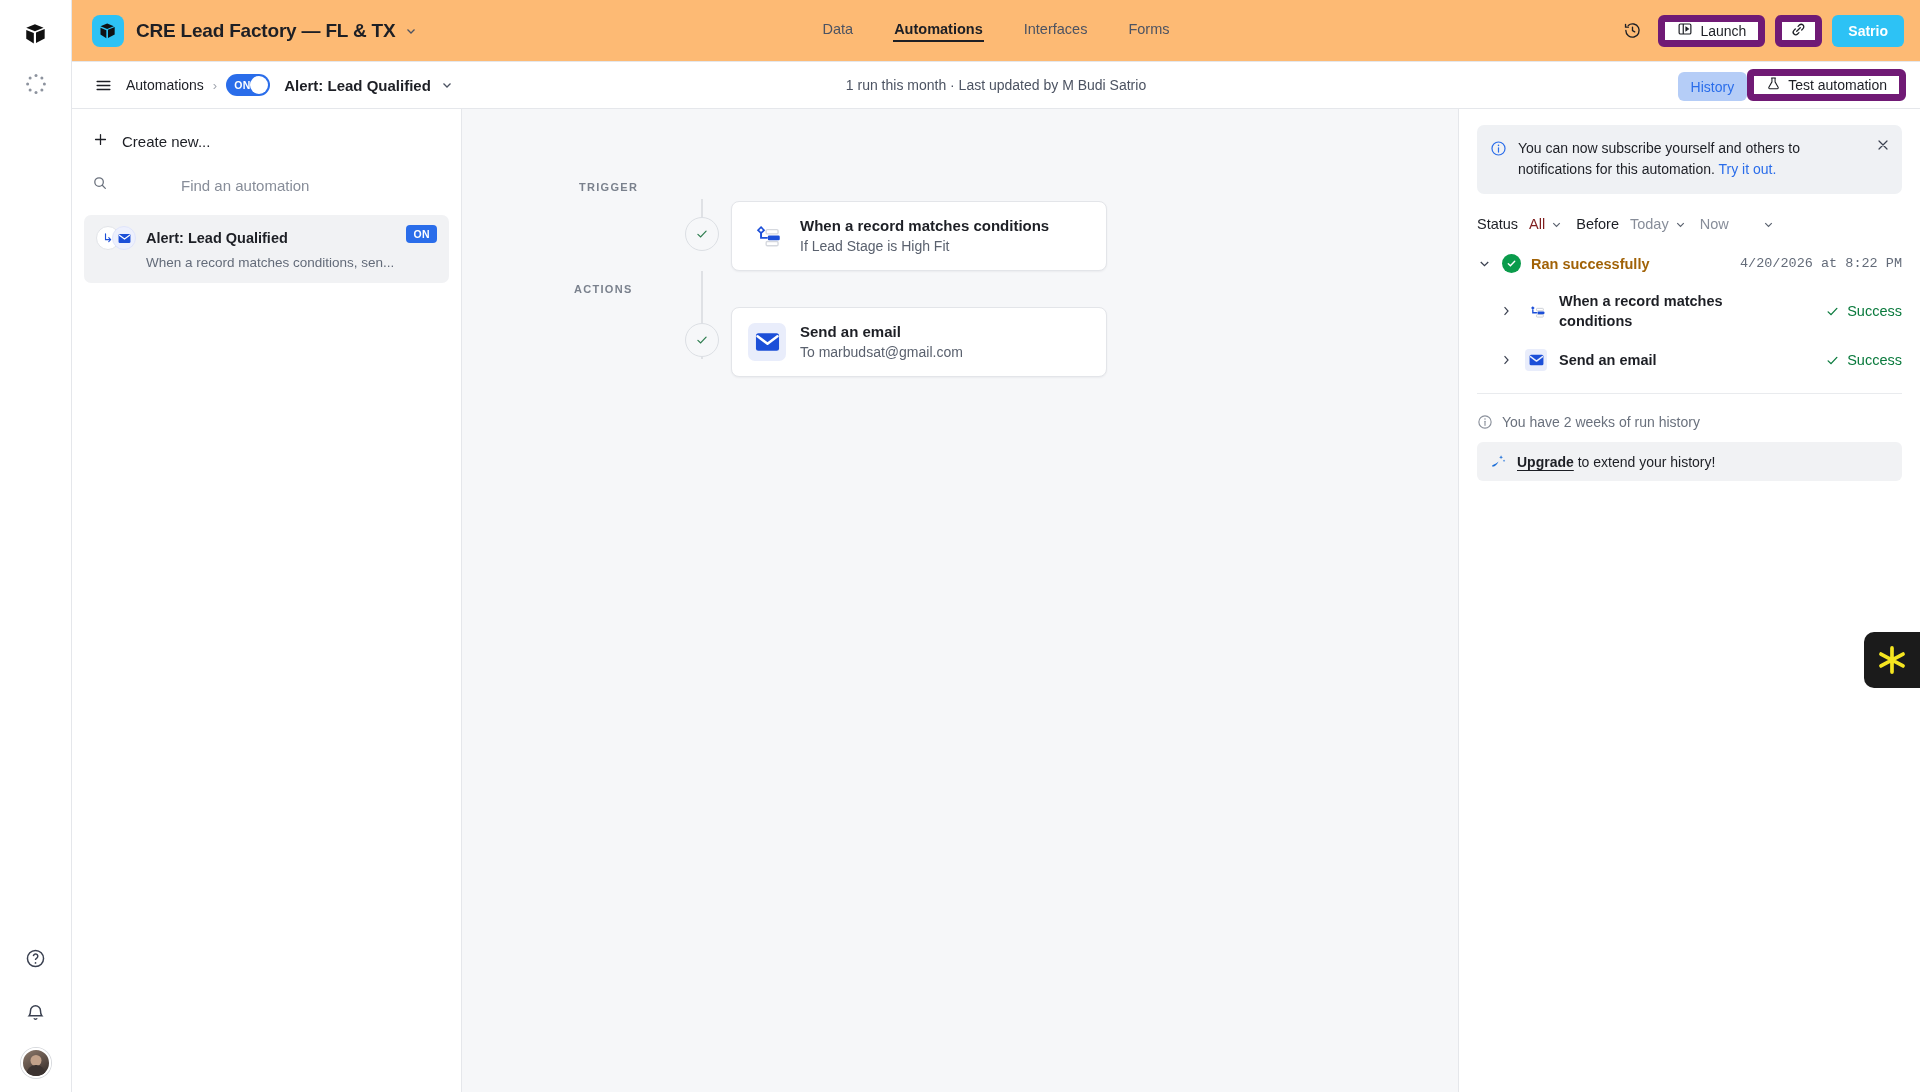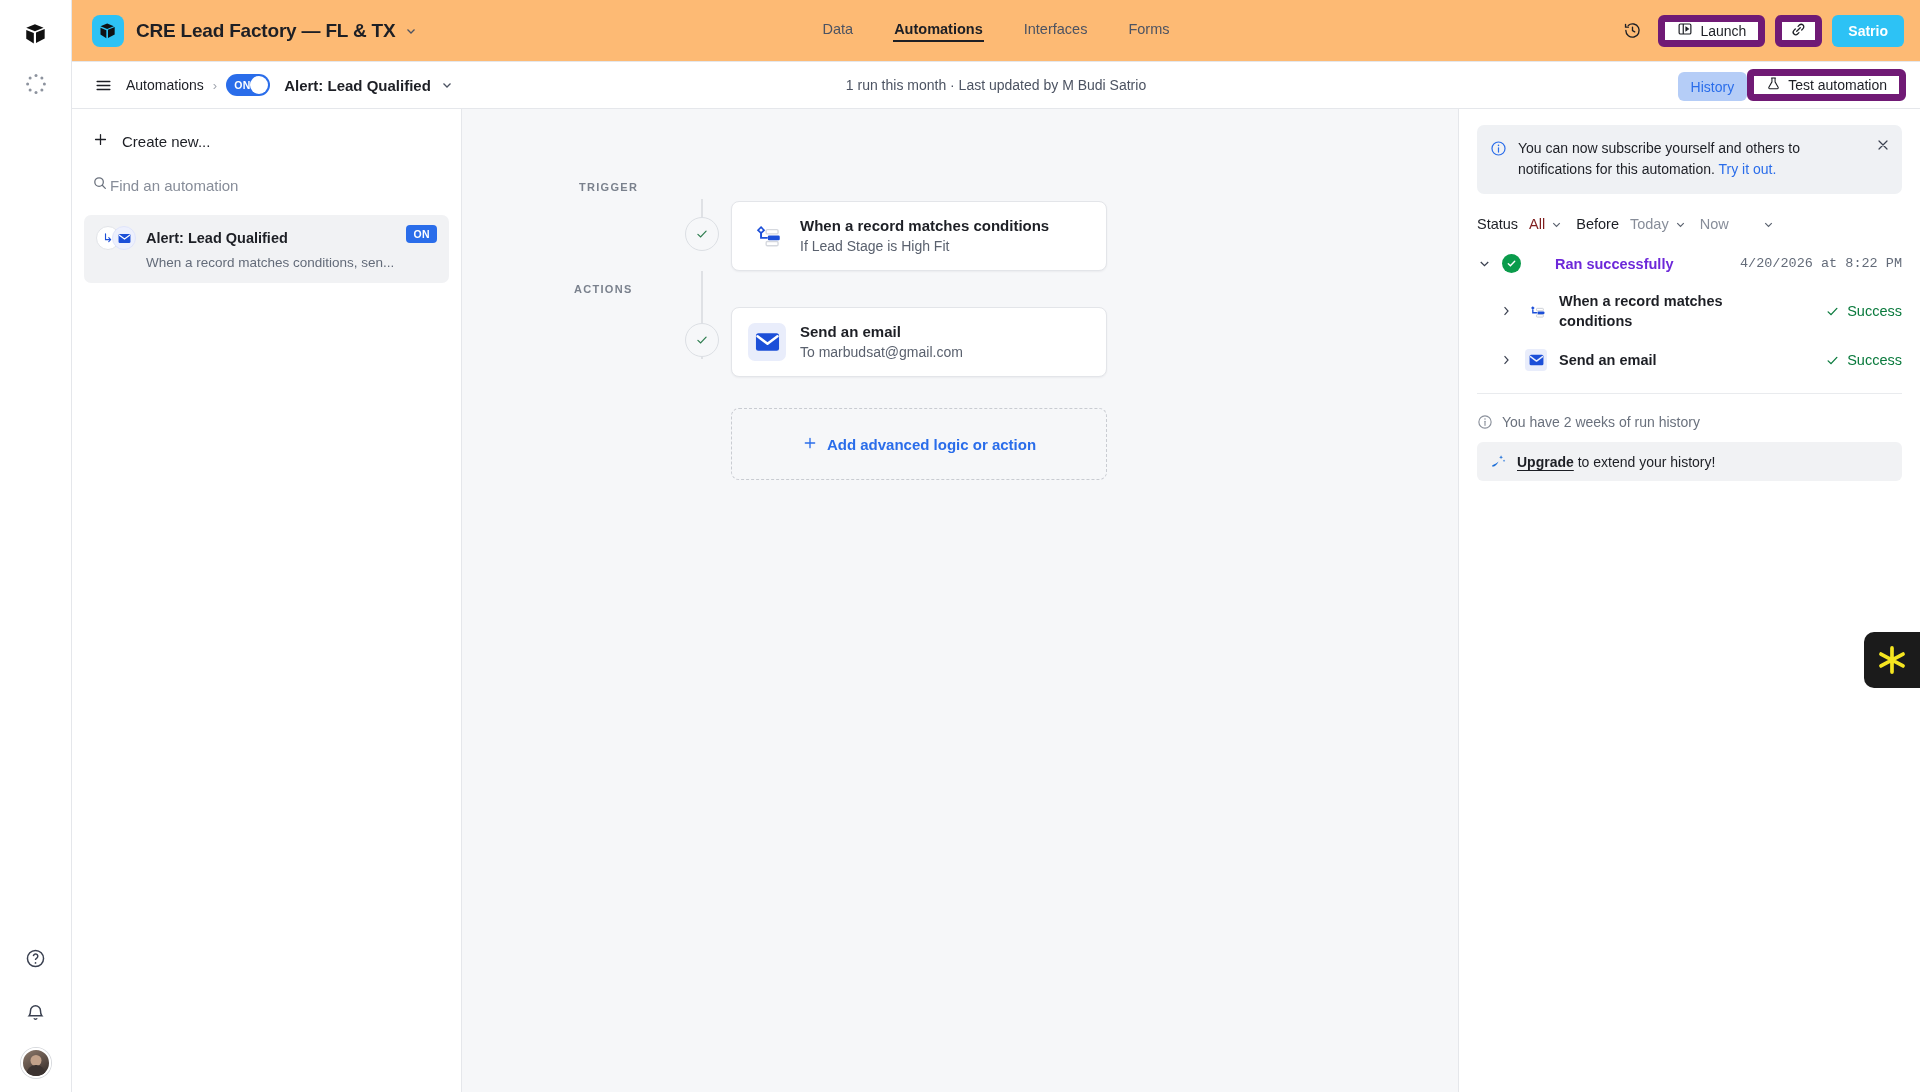--- a/index.html
+++ b/index.html
@@ -109,22 +109,22 @@
   
   .leftpanel {
     position: absolute; left: 72px; top: 109px; width: 390px; bottom: 0;
     background: #fff; border-right: 1px solid #e5e7eb; padding: 14px 12px 0 12px; z-index: 10;
   }
   .create-row {
     display: flex; align-items: center; gap: 13px; height: 36px; padding: 0 8px;
     font-size: 15px; color: #1d1f25; cursor: pointer; border-radius: 6px;
   }
   .find-row {
-    display: flex; align-items: center; gap: 2px; height: 36px; padding: 0 8px; margin-top: 8px;
-    cursor: text; border-radius: 6px;
+    display: flex; align-items: center; gap: 13px; height: 36px; padding: 0 8px; margin-top: 8px;
+    cursor: text; border-radius: 6px; justify-content: space-between;
   }
   .find-input {
     border: none; outline: none; background: transparent; font-size: 15px;
     font-family: "Liberation Sans", sans-serif; color: #1d1f25; width: 260px;
   }
   .find-input::placeholder { color: #878d99; }
   .auto-item {
     margin-top: 12px; background: #f1f2f4; border-radius: 7px; padding: 11px 12px 13px 12px; cursor: pointer;
     position: relative;
   }
@@ -197,21 +197,21 @@
   .notice-text { font-size: 14px; line-height: 21px; color: #1d1f25; max-width: 300px; }
   .notice-link { color: #2a6dea; cursor: pointer; }
   .notice-close { position: absolute; right: 11px; top: 12px; cursor: pointer; color: #3a4050; display: flex; }
   .filters { display: flex; align-items: center; gap: 5px; margin-top: 22px; font-size: 14.5px; flex-wrap: nowrap; }
   .flabel { color: #1d1f25; }
   .fvalue { color: #7f1d1d; cursor: pointer; }
   .fvalue.muted { color: #878d99; cursor: pointer; }
   .fchev { color: #5a616e; display: inline-flex; cursor: pointer; margin-right: 8px; }
   .run-head { display: flex; align-items: center; gap: 10px; margin-top: 22px; cursor: pointer; }
   .run-status-dot { width: 19px; height: 19px; border-radius: 50%; background: #0a9b4b; display: flex; align-items: center; justify-content: center; flex: none;}
-  .run-title { font-size: 14.5px; font-weight: bold; color: #6d28d9; margin-left: 24px; }
+  .run-title { font-size: 14.5px; font-weight: bold; color: #a16207; }
   .run-time { margin-left: auto; font-size: 13.5px; color: #636b79; font-family: "Liberation Mono", monospace; }
   .step-row { display: flex; align-items: center; gap: 12px; margin-top: 18px; padding-left: 22px; cursor: pointer; }
   .step-ico { width: 22px; height: 22px; display: flex; align-items: center; justify-content: center; flex: none;}
   .step-ico.mail { background: #e9edfb; border-radius: 4px; }
   .step-name { font-size: 14.5px; font-weight: bold; color: #1d1f25; line-height: 20px; width: 175px; }
   .step-status { margin-left: auto; display: flex; align-items: center; gap: 7px; color: #0a7a3d; font-size: 14.5px; }
   .rp-divider { border-top: 1px solid #e9ebee; margin: 22px 0 0 0; }
   .hist-note { display: flex; align-items: center; gap: 9px; margin-top: 20px; font-size: 14px; color: #6a717d; }
   .upgrade {
     margin-top: 12px; background: #f1f2f4; border-radius: 6px; padding: 11px 13px;
@@ -447,28 +447,20 @@
             <rect x="1" y="1" width="24" height="18" rx="2.6" fill="#1c4fd8"></rect>
             <path d="M2.6 4L13 11.8 23.4 4" stroke="#fff" stroke-width="2.6" fill="none" stroke-linecap="round" stroke-linejoin="round"></path>
           </svg>
         </div>
         <div>
           <div class="card-title">Send an email</div>
           <div class="card-sub">To marbudsat@gmail.com</div>
         </div>
       </div>
 
-      <div class="add-btn" style="top:299px;">
-        <span>
-          <svg width="16" height="16" viewBox="0 0 24 24" stroke="#2a6dea" stroke-width="2" stroke-linecap="round">
-              <path d="M12 5v14M5 12h14"></path>
-            </svg>
-        </span>
-        <span>Add advanced logic or action</span>
-      </div>
     </div>
   </div>
 
   <div class="rightpanel">
     <div class="rp-tabs">
       <div class="rp-tab active">Run history</div>
       <div class="rp-tab">Revision history</div>
       <div class="rp-close">
         <svg width="19" height="19" viewBox="0 0 24 24" stroke="#3a4050" stroke-width="1.8" stroke-linecap="round">
             <path d="M6 6l12 12M18 6L6 18"></path>

